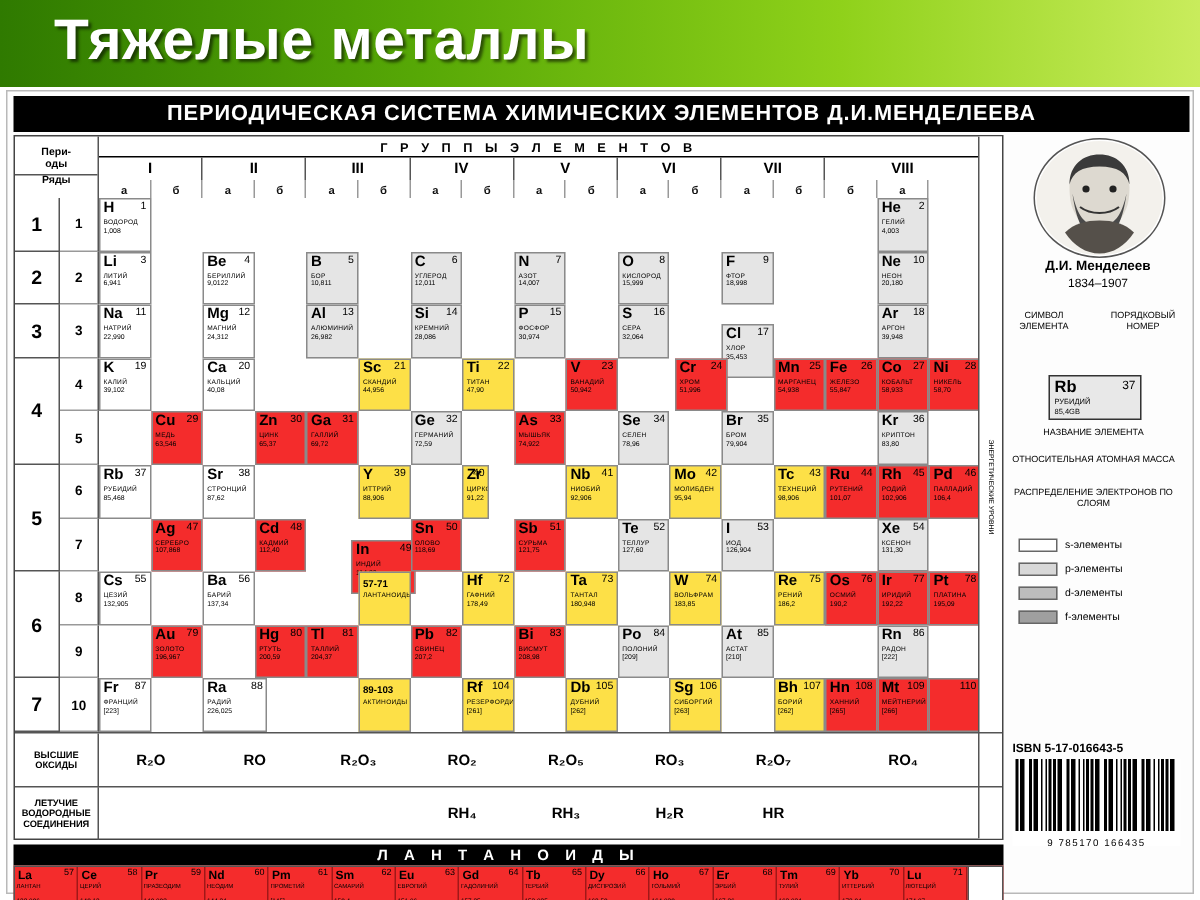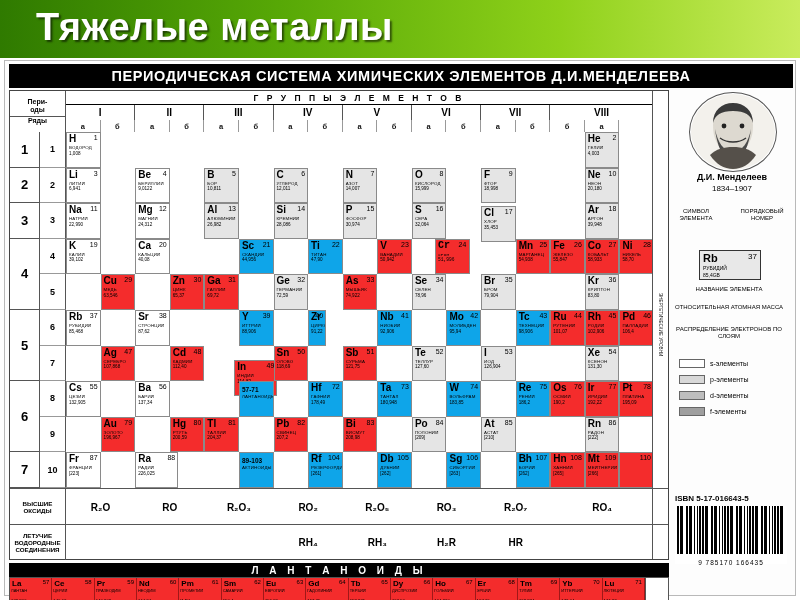--- a/index.html
+++ b/index.html
@@ -86,21 +86,21 @@
     border:1px solid #8a8a8a;
     overflow:hidden;
     padding:0;
   }
   .cell .sym{position:absolute;left:2px;top:1px;font-size:10px;font-weight:bold;line-height:10px;}
   .cell .num{position:absolute;right:2px;top:1px;font-size:7px;line-height:8px;}
   .cell .nm{position:absolute;left:2px;top:12px;font-size:4.4px;line-height:5px;letter-spacing:.2px;}
   .cell .mass{position:absolute;left:2px;top:17.5px;font-size:4.6px;line-height:5px;}
   .g-s{background:#ffffff;}
   .g-p{background:#e5e5e5;}
-  .g-f{background:#0ea5e9;}
+  .g-f{background:#fde047;}
   .g-red{background:#f42c2c;}
 
   
   .oxide{
     position:absolute;left:0;right:0;border-top:1px solid #555;box-sizing:border-box;
   }
   .ox-label{
     position:absolute;left:0;width:56px;box-sizing:border-box;border-right:1px solid #555;
     font-size:6.2px;font-weight:bold;display:flex;align-items:center;justify-content:center;
     text-align:center;line-height:1.15;padding:0 1px;
@@ -324,21 +324,21 @@
             <div class="num">15</div>
             <div class="nm">ФОСФОР</div>
             <div class="mass">30,974</div>
           </div>
           <div class="cell g-p" style="left: 401.882px; top: 112.2px; width: 34.5882px; height: 35.6px;">
             <div class="sym">S</div>
             <div class="num">16</div>
             <div class="nm">СЕРА</div>
             <div class="mass">32,064</div>
           </div>
-          <div class="cell g-p" style="left: 471.059px; top: 115px; width: 34.5882px; height: 35.6px;">
+          <div class="cell g-p" style="left: 471.059px; top: 125px; width: 34.5882px; height: 35.6px;">
             <div class="sym">Cl</div>
             <div class="num">17</div>
             <div class="nm">ХЛОР</div>
             <div class="mass">35,453</div>
           </div>
           <div class="cell g-p" style="left: 574.824px; top: 112.2px; width: 34.5882px; height: 35.6px;">
             <div class="sym">Ar</div>
             <div class="num">18</div>
             <div class="nm">АРГОН</div>
             <div class="mass">39,948</div>
@@ -366,21 +366,21 @@
             <div class="num">22</div>
             <div class="nm">ТИТАН</div>
             <div class="mass">47,90</div>
           </div>
           <div class="cell g-red" style="left: 367.294px; top: 147.8px; width: 34.5882px; height: 35.6px;">
             <div class="sym">V</div>
             <div class="num">23</div>
             <div class="nm">ВАНАДИЙ</div>
             <div class="mass">50,942</div>
           </div>
-          <div class="cell g-red" style="left: 425px; top: 147.8px; width: 34.5882px; height: 35.6px; font-family: Liberation Mono, monospace;">
+          <div class="cell g-red" style="left: 440px; top: 147.8px; width: 34.5882px; height: 35.6px;">
             <div class="sym">Cr</div>
             <div class="num">24</div>
             <div class="nm">ХРОМ</div>
             <div class="mass">51,996</div>
           </div>
           <div class="cell g-red" style="left: 505.647px; top: 147.8px; width: 34.5882px; height: 35.6px;">
             <div class="sym">Mn</div>
             <div class="num">25</div>
             <div class="nm">МАРГАНЕЦ</div>
             <div class="mass">54,938</div>

